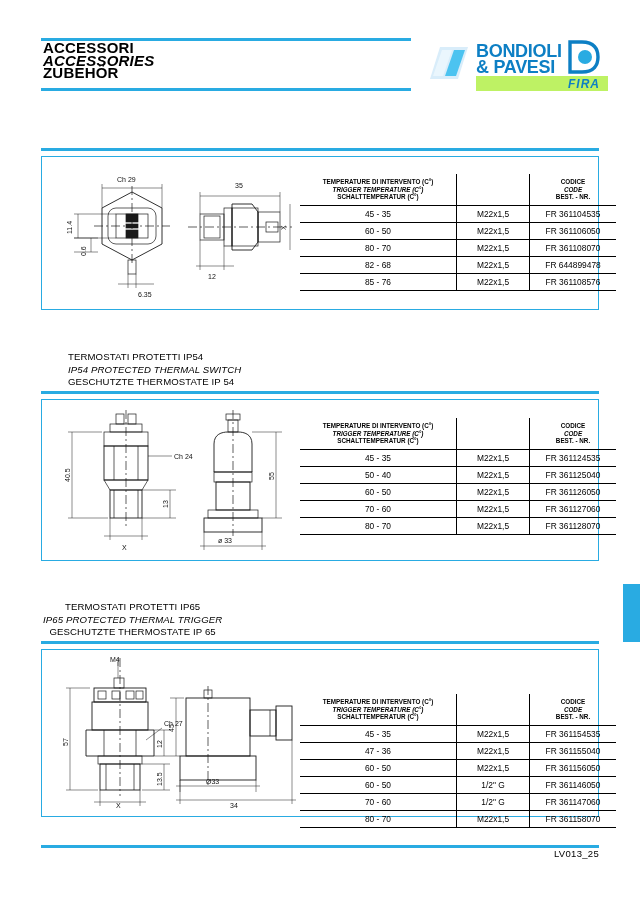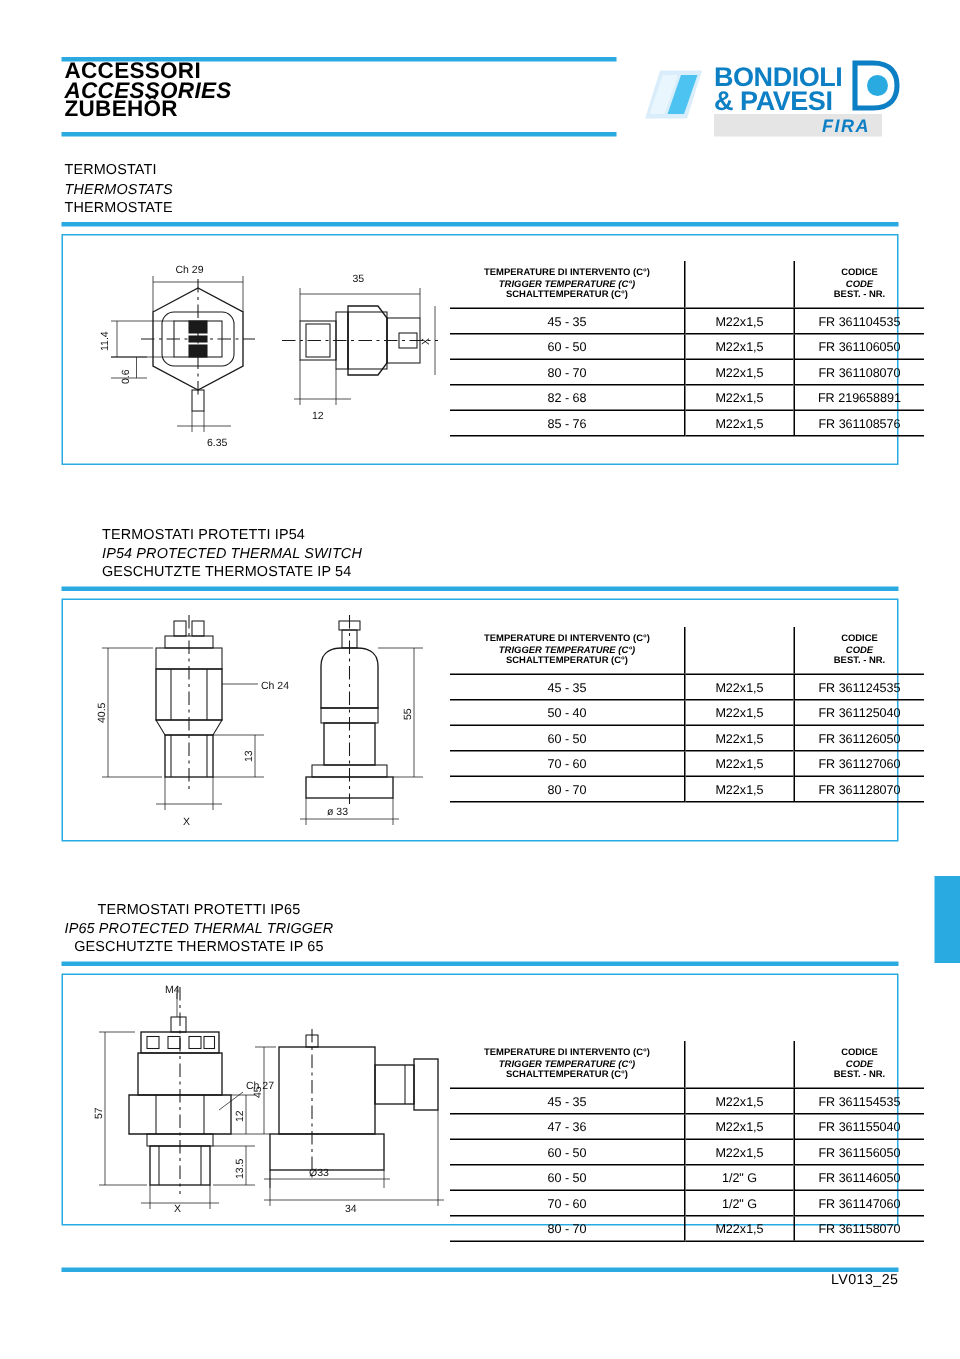--- a/index.html
+++ b/index.html
@@ -17,21 +17,21 @@
   .hdr-title{position:absolute;left:43px;top:42px;line-height:12.5px;}
   .hdr-title div{font-size:15px;font-weight:bold;letter-spacing:.2px;}
   .hdr-title .it{font-style:italic;}
 
   
   .logo{position:absolute;left:424px;top:34px;width:176px;height:60px;}
   .logo-para{position:absolute;left:4px;top:11px;width:42px;height:36px;}
   .logo-text{position:absolute;left:52px;top:9px;width:124px;}
   .logo-l1,.logo-l2{font-size:18px;font-weight:bold;color:#0d7fc4;letter-spacing:-0.3px;line-height:16px;white-space:nowrap;}
   .logo-mark{position:absolute;right:0px;top:6px;width:32px;height:34px;}
-  .fira-bar{position:absolute;left:52px;top:42px;width:112px;height:15px;background:#e5e5e5;}
+  .fira-bar{position:absolute;left:52px;top:42px;width:132px;height:15px;background:#bef264;}
   .fira-bar span{position:absolute;right:8px;top:1px;font-size:12px;font-style:italic;font-weight:bold;color:#0d7fc4;letter-spacing:1px;}
 
   
   .sec-title{position:absolute;line-height:12.5px;}
   .sec-title div{font-size:9.6px;letter-spacing:.1px;white-space:nowrap;}
   .sec-title .it{font-style:italic;}
   .sec-rule{position:absolute;height:3px;background:#29abe2;}
 
   .box{position:absolute;border:1.6px solid #29abe2;background:#fff;}
 
@@ -95,25 +95,20 @@
       <svg width="32" height="34" viewBox="0 0 32 34">
         <path d="M2,2 L2,32 L14,32 C26,32 30,25 30,17 C30,9 26,2 14,2 Z" fill="none" stroke="#0d7fc4" stroke-width="3.4"></path>
         <circle cx="17" cy="17" r="7" fill="#29abe2"></circle>
       </svg>
     </div>
     <div class="fira-bar">
       <span>FIRA</span>
     </div>
   </div>
 
-  <div class="sec-title" style="left:43px;top:108px;">
-    <div>TERMOSTATI</div>
-    <div class="it">THERMOSTATS</div>
-    <div>THERMOSTATE</div>
-  </div>
   <div class="sec-rule" style="left:41px;top:148px;width:558px;"></div>
 
   <div class="box" style="left:41px;top:156px;width:556px;height:152px;"></div>
 
   <div class="dwg" style="left:58px;top:164px;">
     <svg width="240" height="136" viewBox="0 0 240 136">
       <g stroke="#1a1a1a" fill="none" stroke-width="0.7">
 
         <polygon points="44,44 74,28 104,44 104,80 74,96 44,80" stroke-width="0.9"></polygon>
         <rect x="50" y="44" width="48" height="36" rx="8"></rect>
@@ -201,21 +196,21 @@
         <td class="colsep">FR 361106050</td>
       </tr>
       <tr>
         <td>80 - 70</td>
         <td class="colsep">M22x1,5</td>
         <td class="colsep">FR 361108070</td>
       </tr>
       <tr>
         <td>82 - 68</td>
         <td class="colsep">M22x1,5</td>
-        <td class="colsep">FR 219658891</td>
+        <td class="colsep">FR 644899478</td>
       </tr>
       <tr>
         <td>85 - 76</td>
         <td class="colsep">M22x1,5</td>
         <td class="colsep">FR 361108576</td>
       </tr>
     </tbody>
   </table>
 
   <div class="sec-title" style="left:43px;top:351px;margin-left:25px;">

